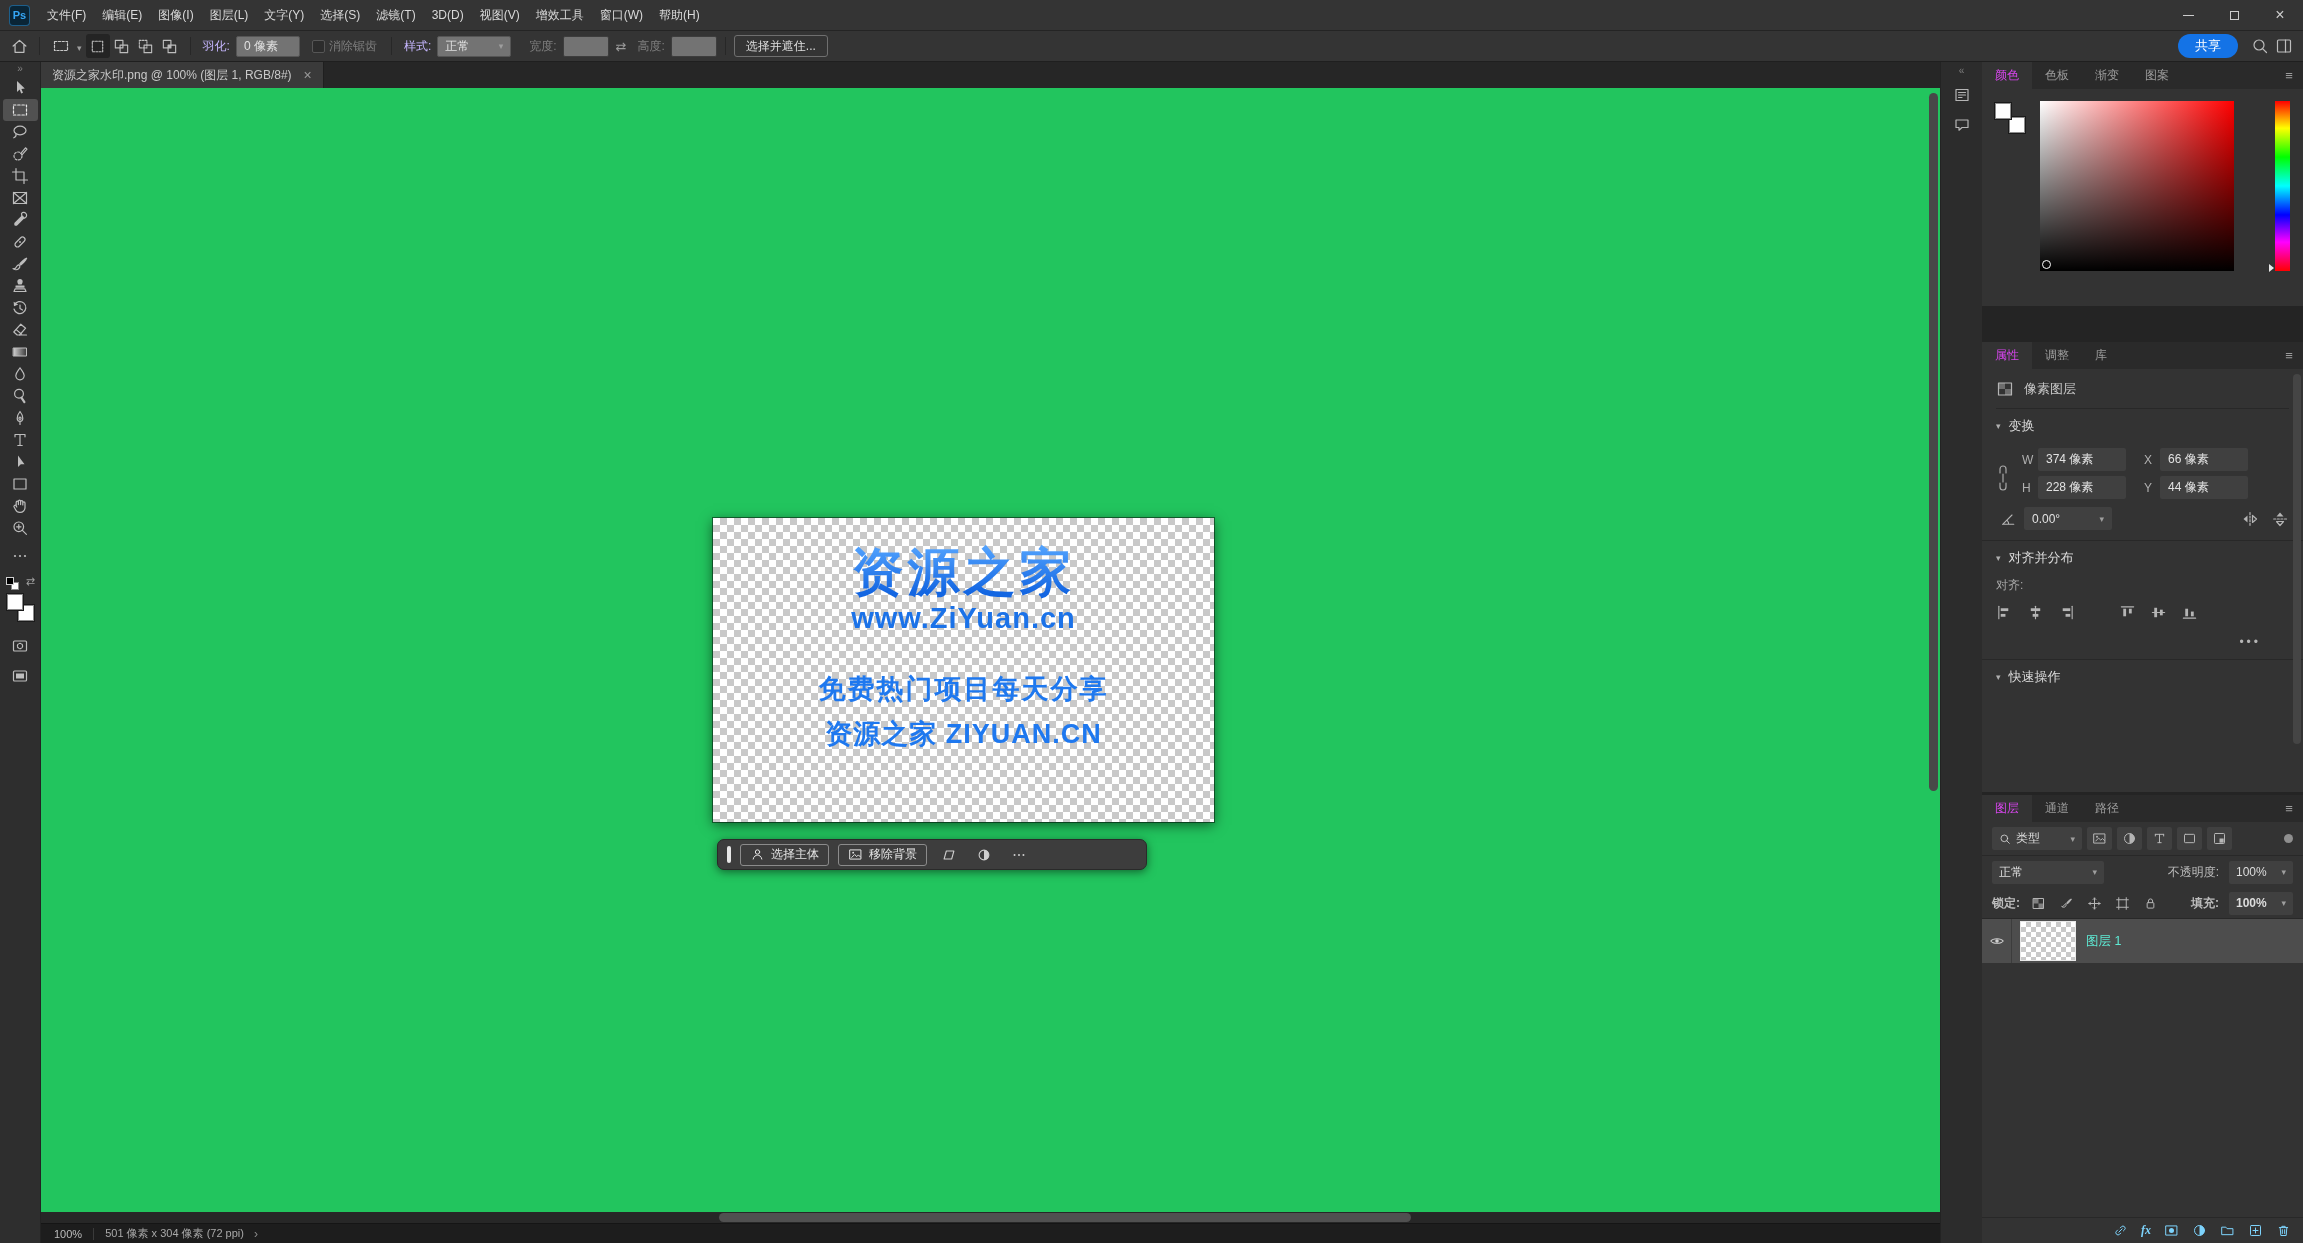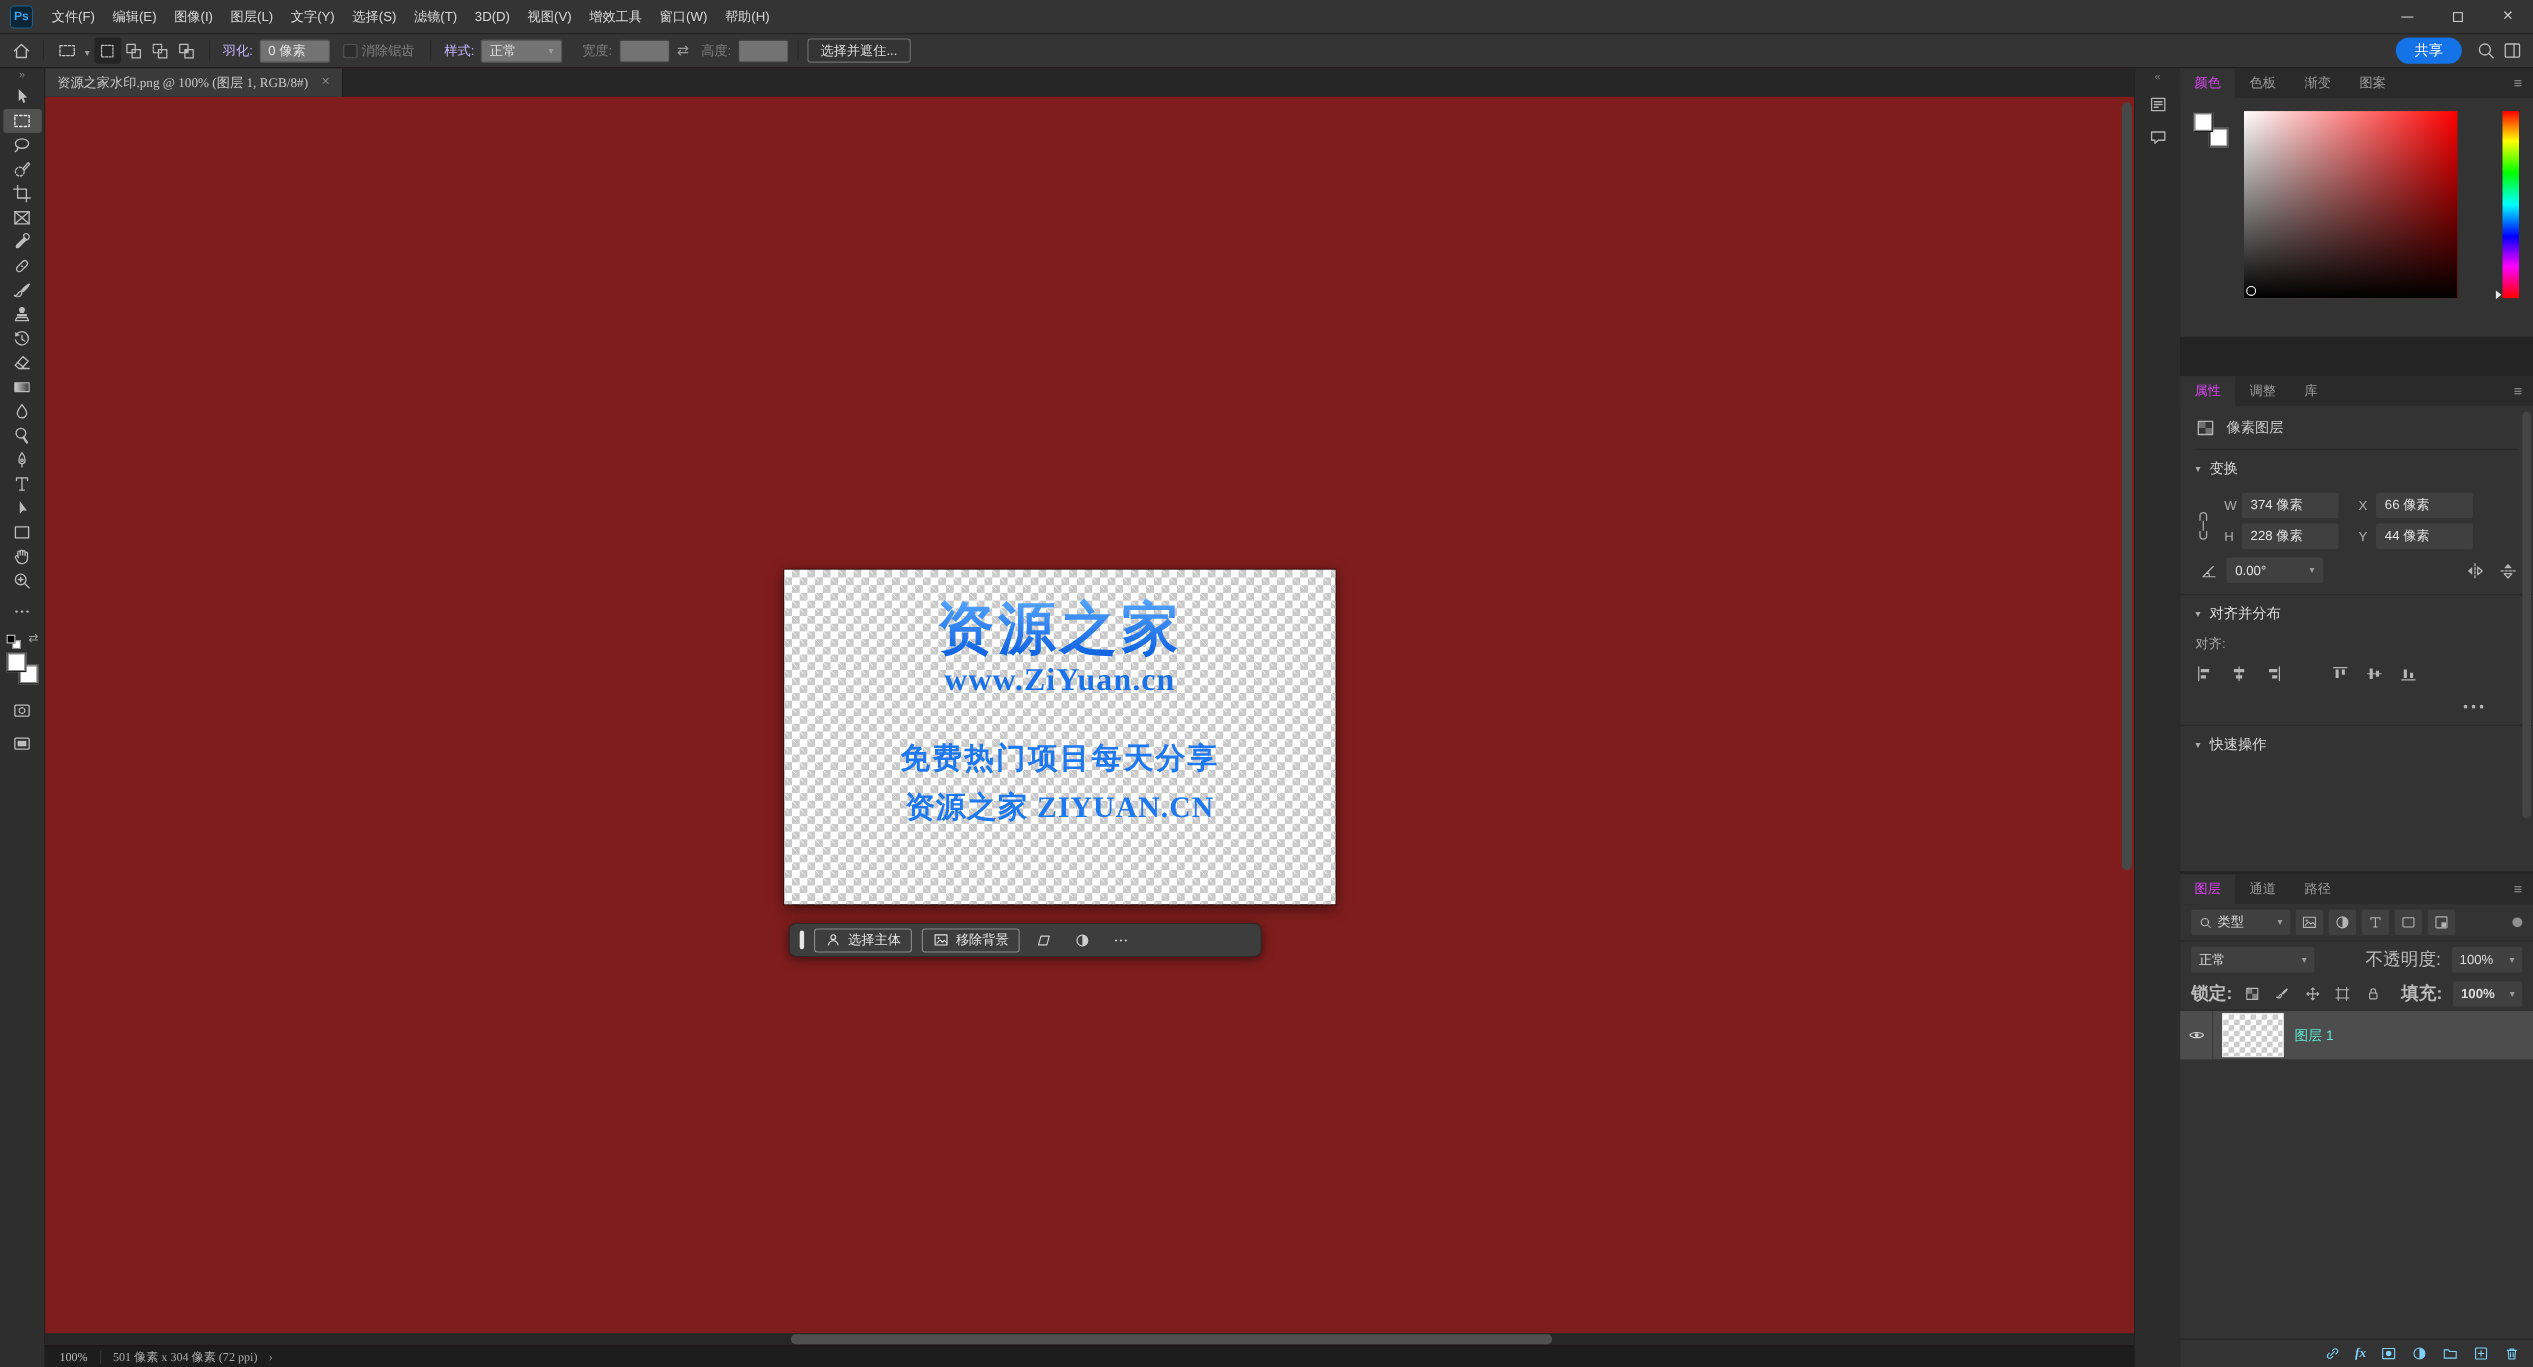--- a/index.html
+++ b/index.html
@@ -68,21 +68,21 @@
   .swatch-widget { width:30px; height:46px; position:relative; margin-top:10px; flex:none; }
   .mini-default { position:absolute; left:1px; top:0; width:13px; height:13px; }
   .mini-default .mbg { position:absolute; right:0; bottom:0; width:8px; height:8px; background:#ffffff; border:1px solid #888; }
   .mini-default .mfg { position:absolute; left:0; top:0; width:8px; height:8px; background:#000000; border:1px solid #cfcfcf; }
   .swap-colors { position:absolute; right:0; top:-1px; color:#9d9d9d; font-size:11px; line-height:1; }
   .big-swatches { position:absolute; left:1px; top:16px; width:29px; height:29px; }
   .big-swatches .bbg { position:absolute; right:0; bottom:0; width:18px; height:18px; background:#ffffff; border:1px solid #1b1b1b; box-shadow:0 0 0 1px #8a8a8a inset; }
   .big-swatches .bfg { position:absolute; left:0; top:0; width:18px; height:18px; background:#ffffff; border:1px solid #1b1b1b; box-shadow:0 0 0 1px #8a8a8a inset; }
 
   
-  .canvas-wrap { position:absolute; left:41px; top:62px; width:1899px; bottom:0; background:#7f1d1d;font-family:Liberation Serif, serif; }
+  .canvas-wrap { position:absolute; left:41px; top:62px; width:1899px; bottom:0; background:#22c55e; }
   .tabbar { position:absolute; left:0; top:0; right:0; height:26px; background:#262626; display:flex; }
   .doc-tab { height:26px; background:#3a3a3a; display:flex; align-items:center; gap:12px;
              padding:0 11px; font-size:12px; color:#c9c9c9; border-right:1px solid #1f1f1f; }
   .tab-close { color:#999; font-size:14px; line-height:1; }
   .viewport { position:absolute; left:0; top:26px; right:0; bottom:20px; overflow:hidden; }
 
   .doc { position:absolute; left:672px; top:430px; width:501px; height:304px;
          background-color:#ffffff;
          background-image:
            linear-gradient(45deg,#c9c9c9 25%,transparent 25%,transparent 75%,#c9c9c9 75%),
@@ -176,21 +176,21 @@
   .layers-body { flex:1; display:flex; flex-direction:column; }
   .lfilter { height:34px; display:flex; align-items:center; gap:5px; padding:0 10px; border-bottom:1px solid #282828; }
   .dd { background:#404040; border-radius:2px; height:23px; display:flex; align-items:center;
         padding:0 7px; font-size:12px; color:#dddddd; }
   .lfilter-dd { width:90px; gap:5px; }
   .lf-btn { width:25px; height:23px; background:#404040; border-radius:2px; display:flex; align-items:center;
             justify-content:center; color:#b5b5b5; }
   .lf-toggle { margin-left:auto; width:9px; height:9px; border-radius:50%; background:#8f8f8f; }
   .lblend { height:32px; display:flex; align-items:center; gap:8px; padding:0 10px; }
   .blend-dd { width:112px; }
-  .small-lbl { font-size:16px; color:#bdbdbd; white-space:nowrap; }
+  .small-lbl { font-size:12px; color:#bdbdbd; white-space:nowrap; }
   .op-dd { width:64px; margin-left:2px; }
   .llock { height:30px; display:flex; align-items:center; gap:8px; padding:0 10px;font-weight:bold; }
   .lock-btn { width:20px; height:20px; display:flex; align-items:center; justify-content:center; color:#b5b5b5; }
   .llist { flex:1; background:#333333; border-top:1px solid #282828; }
   .lrow { height:44px; display:flex; align-items:center; background:#4d4d4d; }
   .leye { width:30px; height:100%; display:flex; align-items:center; justify-content:center;
           border-right:1px solid #3c3c3c; color:#d2d2d2; }
   .lthumb { width:56px; height:40px; margin:0 10px 0 8px; border:1px solid #e8e8e8;
             background-color:#ffffff;
             background-image:

